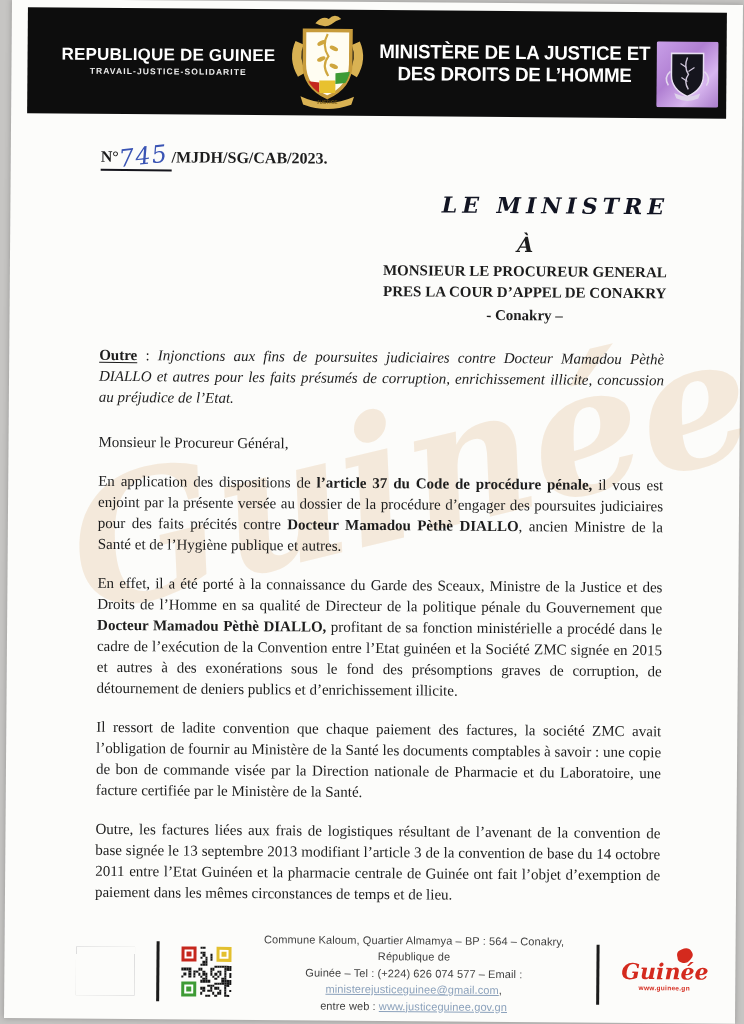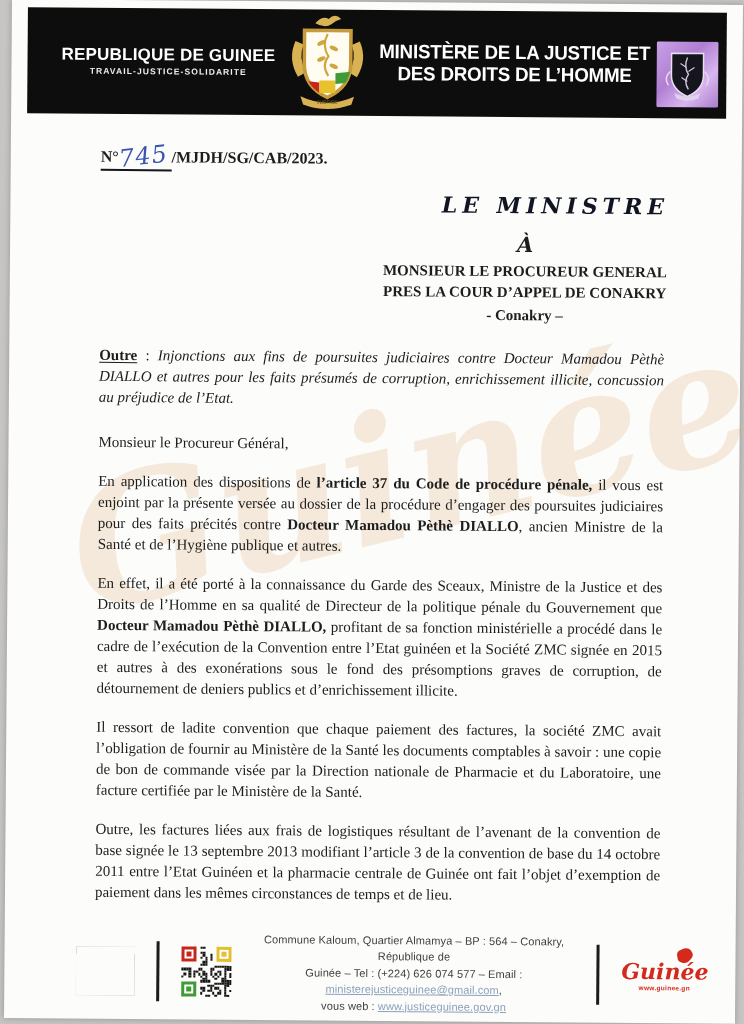--- a/index.html
+++ b/index.html
@@ -280,21 +280,21 @@
           <div class="qc" style="grid-area: 21 / 19;"></div>
           <div class="qc" style="grid-area: 21 / 20;"></div>
         </div>
       <div class="finder f-tl"></div>
       <div class="finder f-tr"></div>
       <div class="finder f-bl"></div>
     </div>
     <div class="addr-block">
       <span>Commune Kaloum, Quartier Almamya – BP : 564 – Conakry, République de</span><br>
       <span>Guinée – Tel : (+224) 626 074 577 – Email : </span><a>ministerejusticeguinee@gmail.com</a><span>,</span><br>
-      <span>vous web : </span><a>www.justiceguinee.gov.gn</a>
+      <span>entre web : </span><a>www.justiceguinee.gov.gn</a>
     </div>
     <div class="vbar"></div>
     <div class="gn-logo">
       <svg class="blob" width="22" height="18" viewBox="0 0 22 18">
         <path d="M6 10 q-2-6 4-8 q7-3 10 2 q3 4-1 8 q-4 5-9 3 q-4-1-4-5 z" fill="#d42a1e"></path>
       </svg>
       <div class="txt">Guinée</div>
       <div class="sub">www.guinee.gn</div>
     </div>
   </div>

